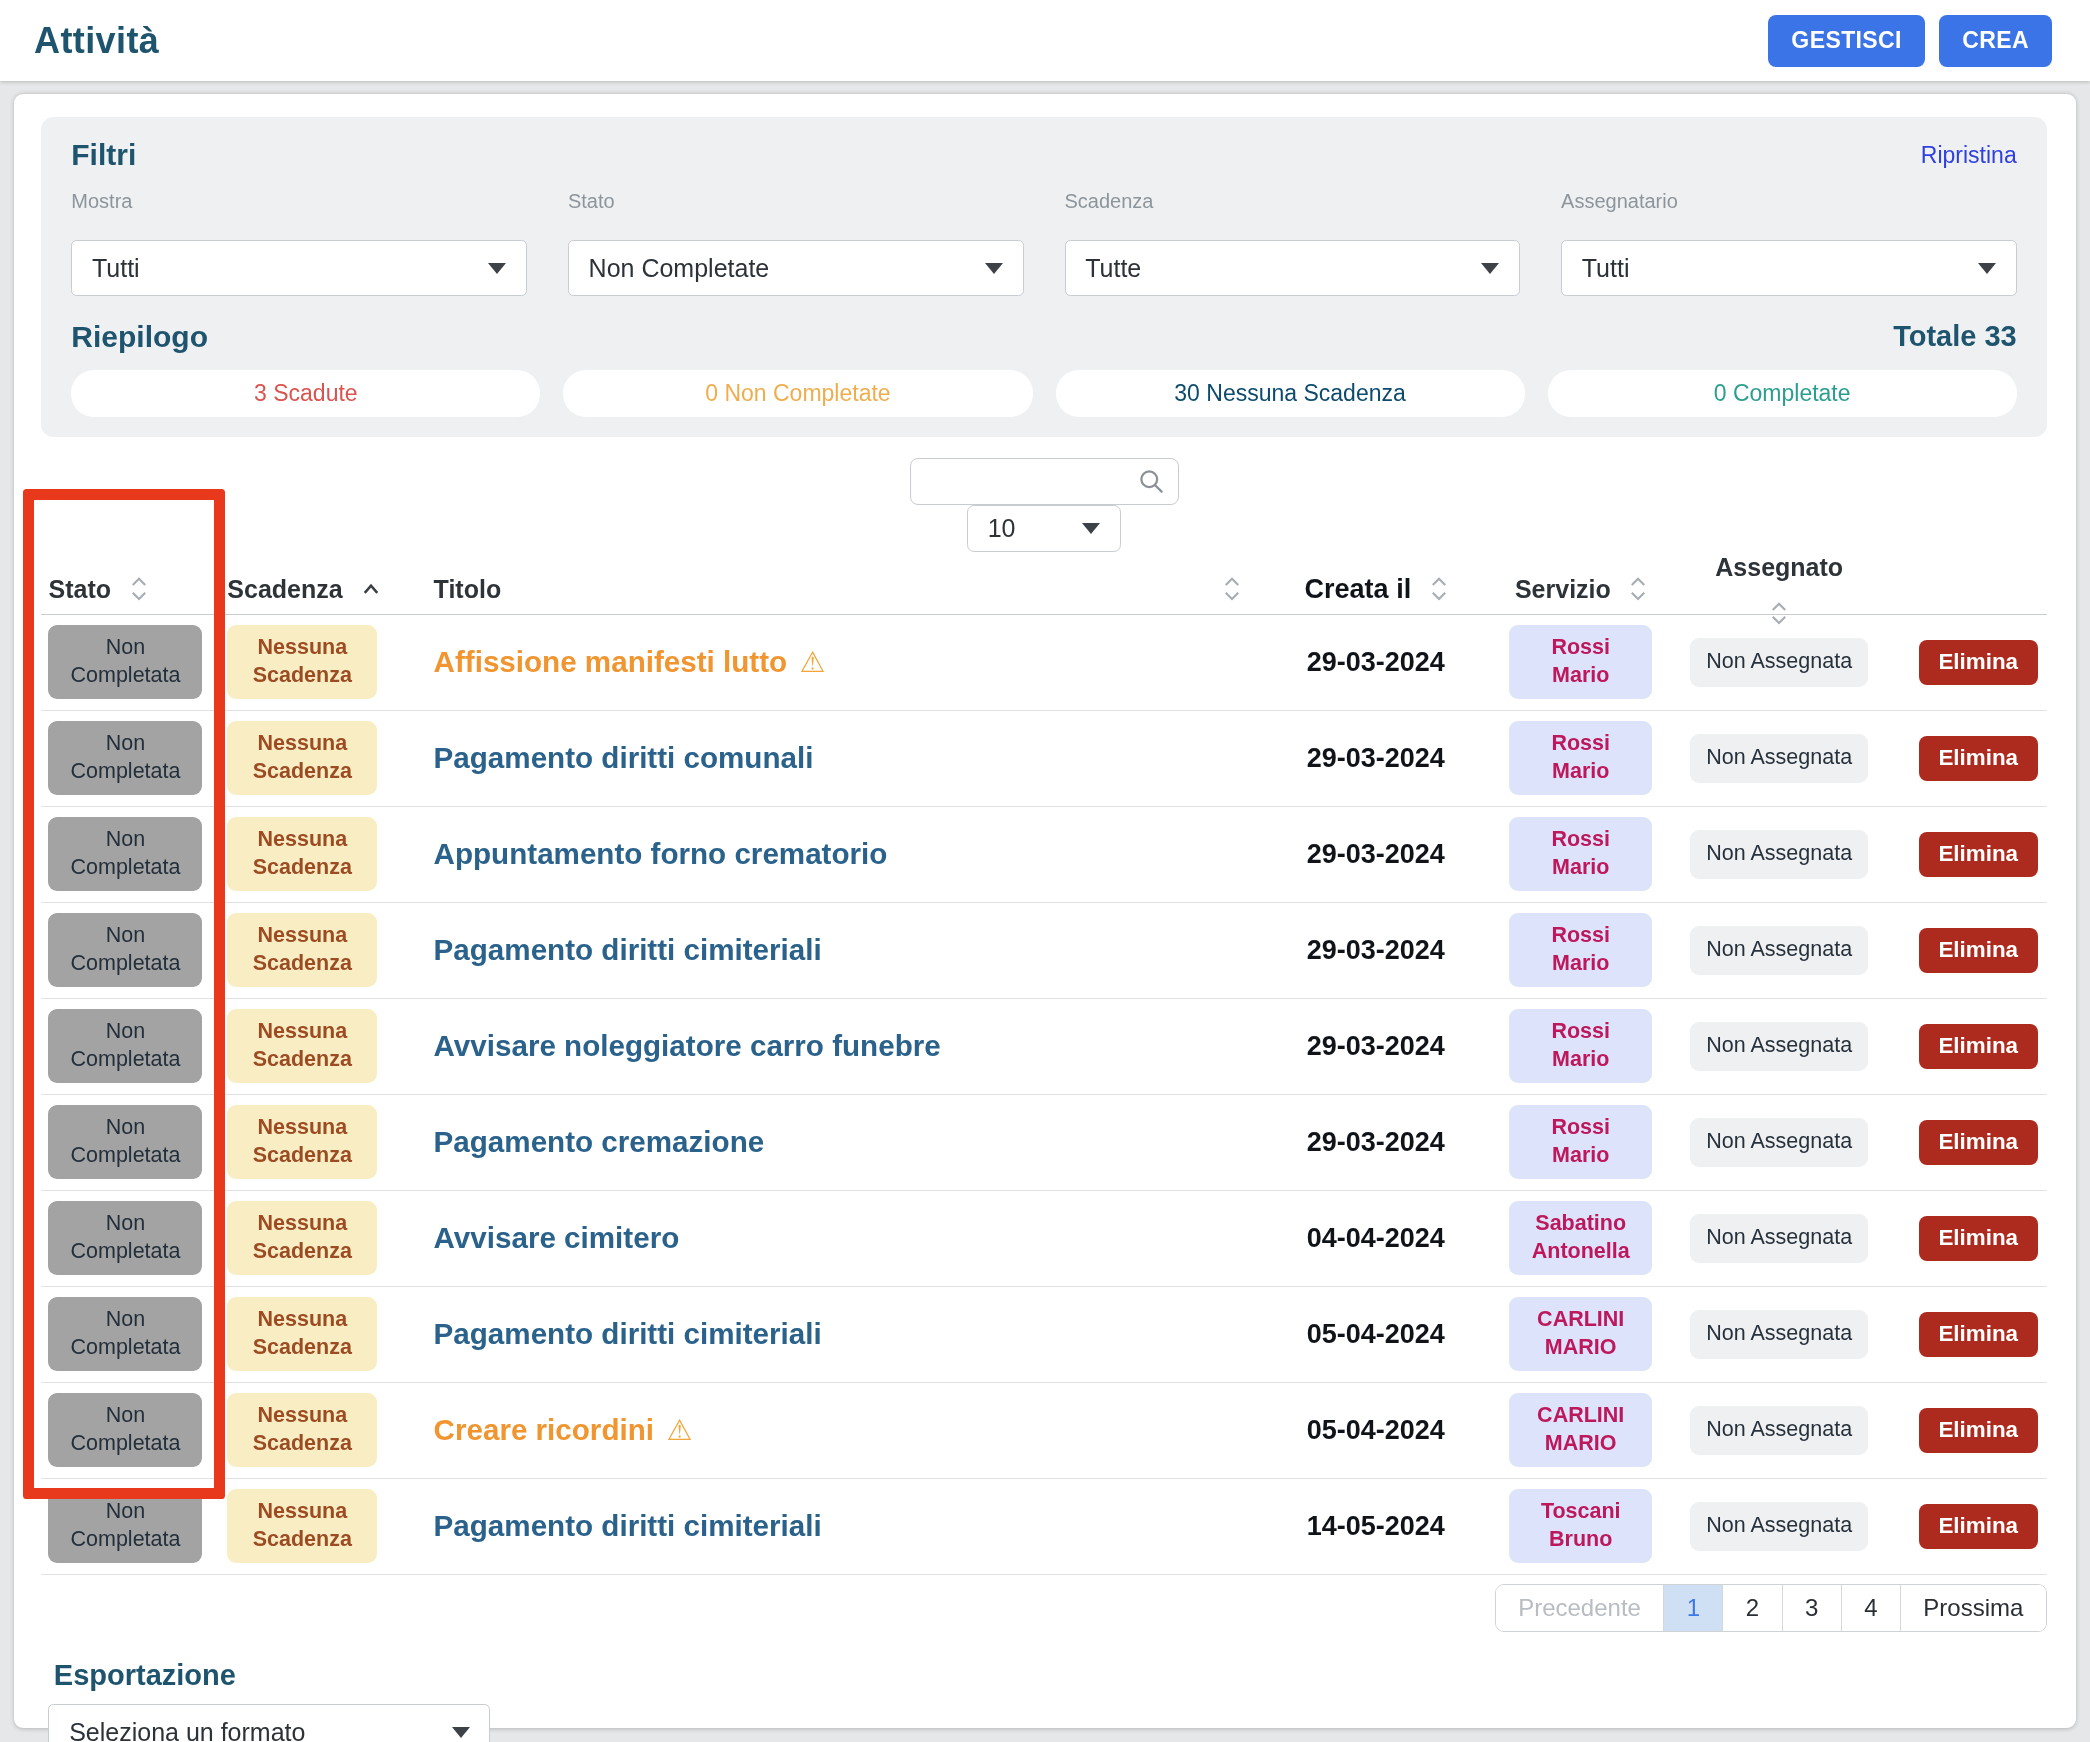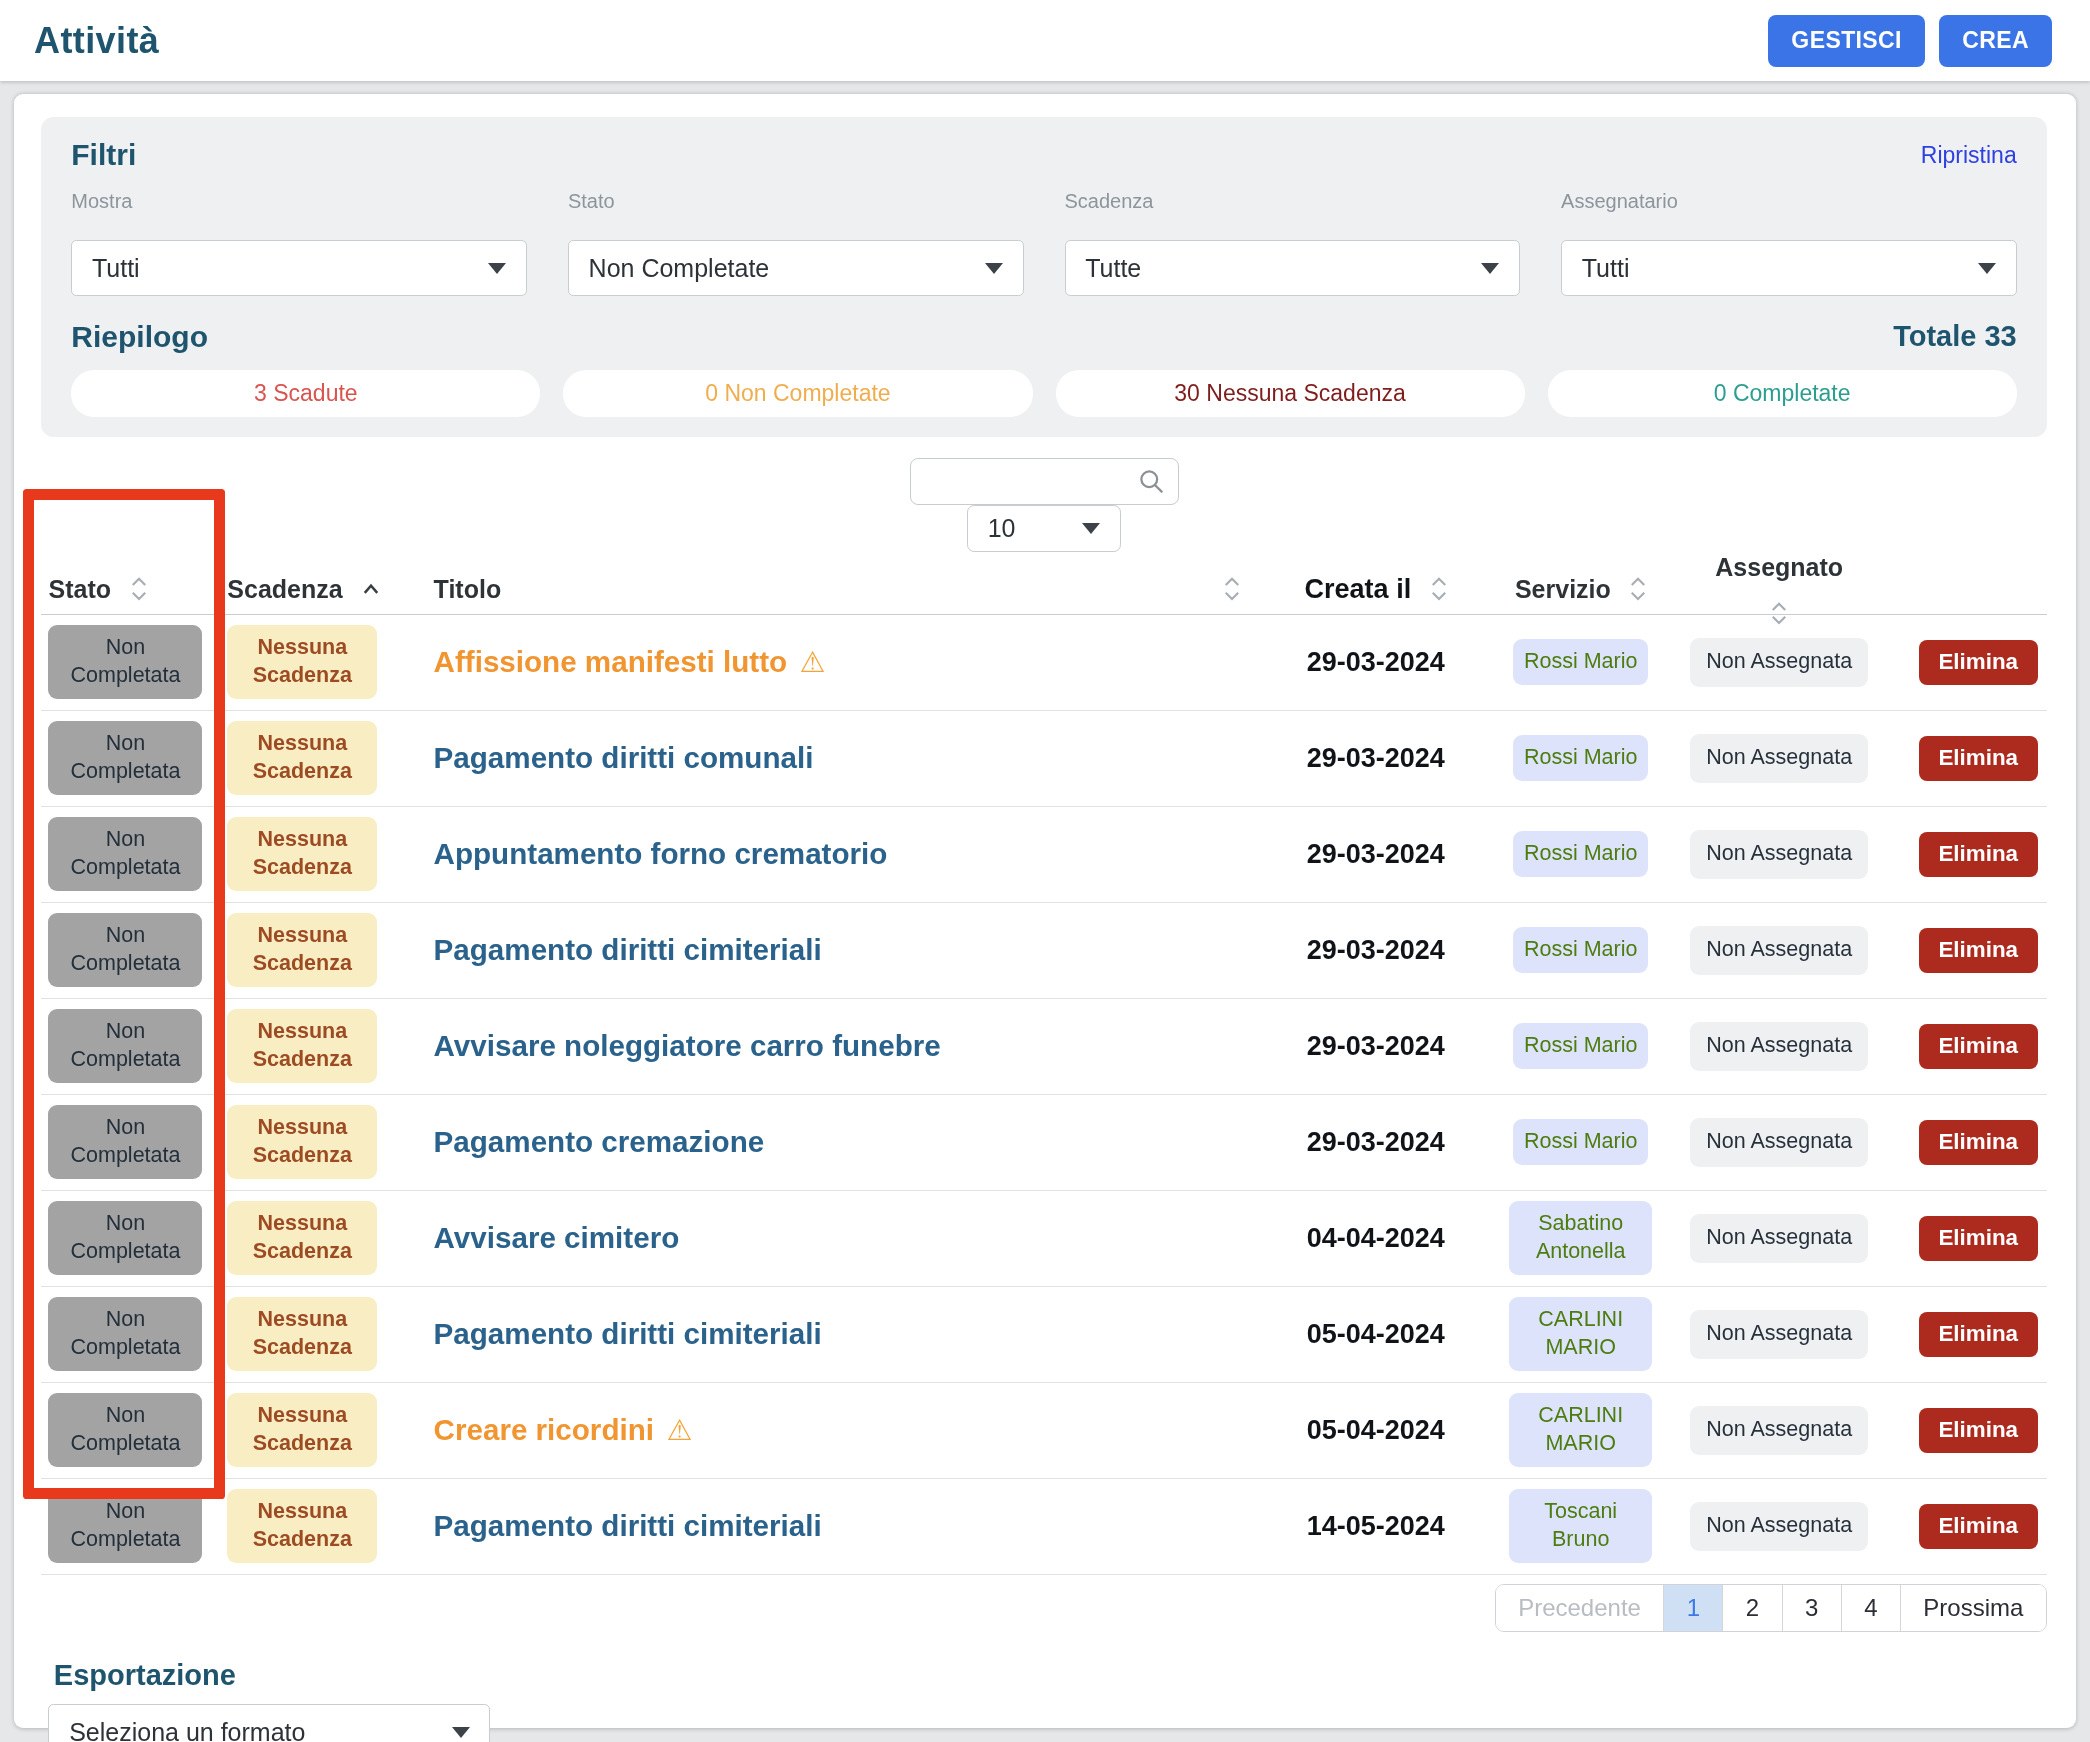--- a/index.html
+++ b/index.html
@@ -75,21 +75,21 @@
   .c-scad     { width: 192px; justify-content: flex-start; }
   .c-titolo   { flex: 1; padding-left: 14.3px; justify-content: flex-start; }
   .th.c-titolo{ justify-content: space-between; padding-right: 23px; gap: 28px; }
   .c-created  { width: 226px; justify-content: center; }
   .c-serv     { width: 184px; justify-content: center; }
   .c-assigned { width: 213px; justify-content: center; flex-direction: column; }
   .c-actions  { width: 161px; justify-content: flex-end; padding-right: 9px; }
   .badge { border-radius: 9px; text-align: center; font-size: 21.5px; line-height: 1.3; padding: 9px 10.7px; }
   .badge-status   { background: #a3a3a3; color: #232f3b; width: 154px; font-weight: 500; }
   .badge-due      { background: #f9edc4; color: #9c4b22; width: 150px; font-weight: 600; }
-  .badge-service  { background: #dde3fa; color: #4d7c0f; max-width: 143px; min-width: 118px; font-weight: 400; }
+  .badge-service  { background: #dde3fa; color: #be185d; max-width: 143px; min-width: 118px; font-weight: 700; }
   .badge-assigned { background: #eef0f1; color: #27313c; white-space: nowrap; padding: 10.7px 16px; font-weight: 500; }
   .row-title { font-size: 29.6px; font-weight: 700; color: #2a628c; cursor: pointer; }
   .row-title.orange { color: #f0952f; }
   .warn-icon { color: #f2a63a; font-size: 29px; margin-left: 12.5px; display: none; }
   .trow.has-warning .warn-icon { display: inline; }
   .c-created { font-size: 27px; font-weight: 700; color: #101418; }
   .btn-delete {
     background: #ad2b1e; color: #fff; border: none; border-radius: 8px;
     font-family: inherit; font-size: 22.4px; font-weight: 600;
     height: 45px; padding: 0 19.7px; cursor: pointer;
@@ -165,21 +165,21 @@
       </div>
     </div>
 
     <div class="summary-head">
       <div class="panel-title">Riepilogo</div>
       <div class="total-label">Totale 33</div>
     </div>
     <div class="summary-grid">
       <div class="sum-pill" style="color: rgb(217, 83, 79);">3 Scadute</div>
       <div class="sum-pill" style="color: rgb(240, 173, 78);">0 Non Completate</div>
-      <div class="sum-pill" style="color: #7f1d1d;">30 Nessuna Scadenza</div>
+      <div class="sum-pill" style="color: #0c4a6e;">30 Nessuna Scadenza</div>
       <div class="sum-pill" style="color: rgb(43, 158, 143);">0 Completate</div>
     </div>
   </div>
 
   <div class="toolbar">
     <div class="search-wrap">
       <input type="text" value="" style="">
       <svg width="27" height="27" viewBox="0 0 24 24" fill="none">
         <circle cx="10" cy="10" r="7" stroke="#8a9096" stroke-width="2"></circle>
         <line x1="15.5" y1="15.5" x2="21" y2="21" stroke="#8a9096" stroke-width="2" stroke-linecap="round"></line>

